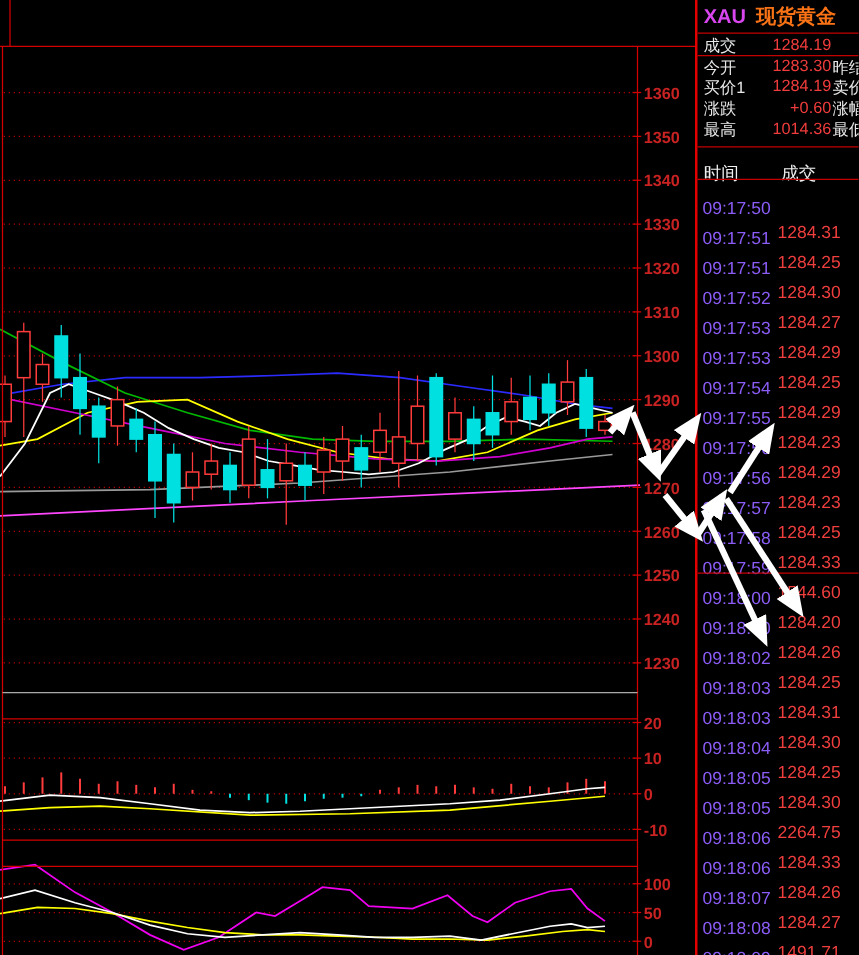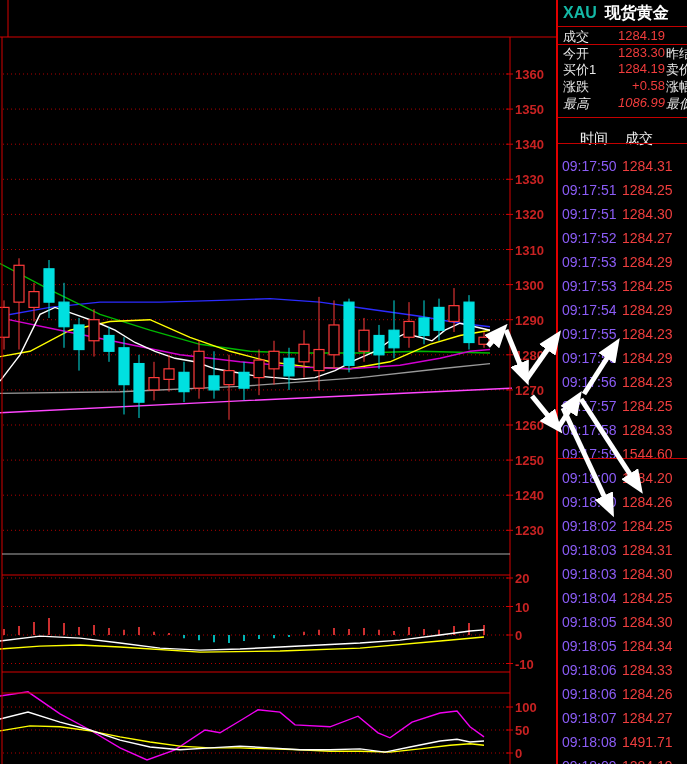--- a/index.html
+++ b/index.html
@@ -3,33 +3,33 @@
 <meta charset="utf-8">
 <style>
   html,body{margin:0;padding:0;background:#000;}
   #app{position:relative;width:687px;height:764px;background:#000;overflow:hidden;
        font-family:"Liberation Sans",sans-serif;}
   #chart-svg{position:absolute;left:0;top:0;pointer-events:none;z-index:20;}
   .hotspot{position:absolute;z-index:5;}
   
   #quote-panel{position:absolute;left:558px;top:0;width:129px;height:764px;overflow:hidden;z-index:10;}
   .q-title{position:absolute;left:5px;top:3px;font-size:16px;font-weight:bold;white-space:nowrap;}
-  .q-sym{color:#14b8a6;margin-right:8px;}
-  .q-name{color:#ffffff;}
+  .q-sym{color:#d946ef;margin-right:8px;}
+  .q-name{color:#f97316;}
   .q-hline{position:absolute;left:0;right:0;height:0;border-top:1px solid #c40000;}
   .q-row{position:absolute;left:0;width:100%;height:16px;transform:translateY(-50%);white-space:nowrap;}
   .q-label{position:absolute;left:5px;color:#e8e8e8;font-size:13px;}
   .q-value{position:absolute;left:30px;width:77px;text-align:right;color:#f03c3c;font-size:13px;}
   .q-label2{position:absolute;left:108px;color:#e8e8e8;font-size:13px;}
   .t-head{position:absolute;left:0;width:100%;transform:translateY(-50%);color:#f0f0f0;font-size:14px;}
-  .t-head .c1{position:absolute;left:22px;}
+  .t-head .c1{position:absolute;left:5px;}
   .t-head .c2{position:absolute;left:67px;}
   .t-row{position:absolute;left:0;width:100%;transform:translateY(-50%);font-size:14px;white-space:nowrap;}
   .t-time{position:absolute;left:4px;color:#8b5cf6;}
-  .t-price{position:absolute;left:64px;color:#ef3e3e;}
+  .t-price{position:absolute;left:64px;color:#ef3e3e;margin-top:19px;}
 </style>
 </head>
 <body>
 
 <div id="app">
 
   <div class="hotspot" style="left:2px;top:37px;width:508px;height:538px;"></div>
   <div class="hotspot" style="left:2px;top:575px;width:508px;height:97px;"></div>
   <div class="hotspot" style="left:2px;top:693px;width:508px;height:71px;"></div>
 
@@ -50,26 +50,26 @@
           <span class="q-value">1283.30</span>
           <span class="q-label2">昨结</span>
         </div>
         <div class="q-row" style="top: 69px;">
           <span class="q-label">买价1</span>
           <span class="q-value">1284.19</span>
           <span class="q-label2">卖价1</span>
         </div>
         <div class="q-row" style="top: 86px;">
           <span class="q-label">涨跌</span>
-          <span class="q-value">+0.58</span>
+          <span class="q-value">+0.60</span>
           <span class="q-label2">涨幅</span>
         </div>
-        <div class="q-row" style="top: 103px; font-style: italic;">
+        <div class="q-row" style="top: 103px;">
           <span class="q-label">最高</span>
-          <span class="q-value">1086.99</span>
+          <span class="q-value">1014.36</span>
           <span class="q-label2">最低</span>
         </div>
       </div>
     <div class="q-hline" style="top:117px"></div>
     <div class="t-head" style="top:130px">
       <span class="c1">时间</span>
       <span class="c2">成交</span>
     </div>
     <div class="q-hline" style="top:143px"></div>
     <div id="tick-table">
@@ -148,21 +148,21 @@
         <div class="t-row" style="top: 590px;">
           <span class="t-time">09:18:04</span>
           <span class="t-price">1284.25</span>
         </div>
         <div class="t-row" style="top: 614px;">
           <span class="t-time">09:18:05</span>
           <span class="t-price">1284.30</span>
         </div>
         <div class="t-row" style="top: 638px;">
           <span class="t-time">09:18:05</span>
-          <span class="t-price">1284.34</span>
+          <span class="t-price">2264.75</span>
         </div>
         <div class="t-row" style="top: 662px;">
           <span class="t-time">09:18:06</span>
           <span class="t-price">1284.33</span>
         </div>
         <div class="t-row" style="top: 686px;">
           <span class="t-time">09:18:06</span>
           <span class="t-price">1284.26</span>
         </div>
         <div class="t-row" style="top: 710px;">

